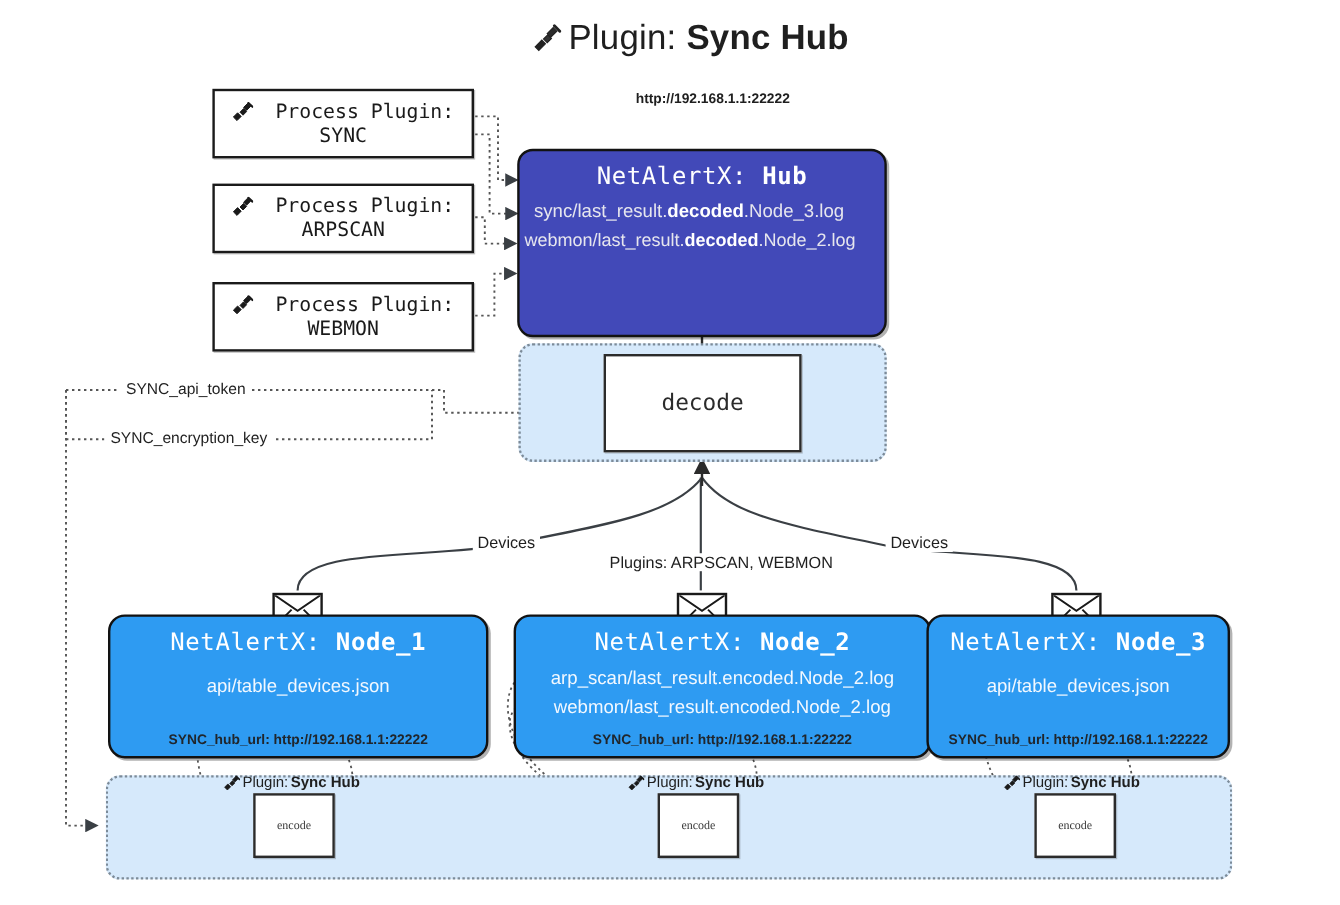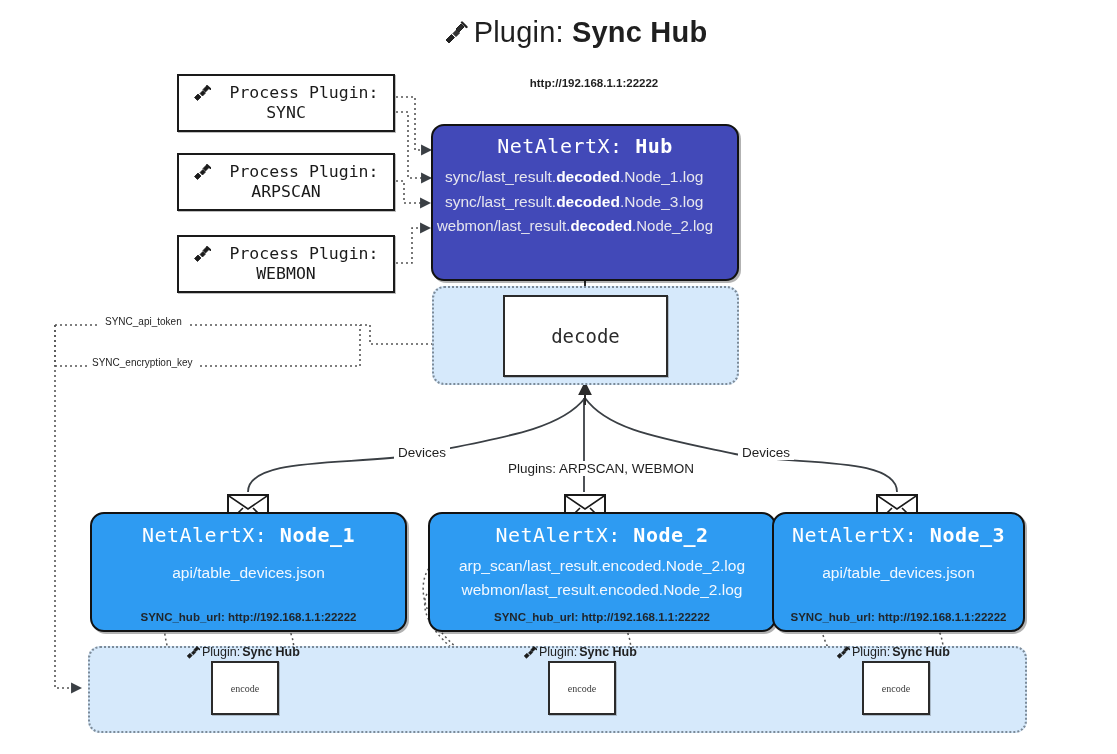--- a/index.html
+++ b/index.html
@@ -88,21 +88,21 @@
     width: 165px; height: 82px;
     background: #ffffff; border: 2px solid #2b2b2b;
     display:flex; align-items:center; justify-content:center;
     font-family: "DejaVu Sans Mono", "Liberation Mono", monospace;
     font-size: 19px; color: #2b2b2b;
     box-shadow: 1px 1px 0 rgba(0,0,0,.2);
   }
 
   
   .tok {
-    position: absolute; font-size: 10px; color: #1f1f1f;
+    position: absolute; font-size: 13px; color: #1f1f1f;
     background:#ffffff; padding: 0 5px; white-space: nowrap;
   }
 
   
   .grp-bottom {
     position: absolute; left: 88px; top: 646px;
     width: 939px; height: 87px;
     background: #d6e9fb;
     border: 2px dotted #7c8b99;
     border-radius: 12px;
@@ -273,21 +273,20 @@
     </div>
     <div class="l2">WEBMON</div>
   </div>
 
   <div class="hub-url">http://192.168.1.1:22222</div>
   <div class="hub">
     <div class="hub-title">
       <span>NetAlertX:</span>
       <span class="bold">Hub</span>
     </div>
-    <div class="hub-line"><span>sync/last_result.</span><b>decoded</b><span>.Node_1.log</span></div>
     <div class="hub-line"><span>sync/last_result.</span><b>decoded</b><span>.Node_3.log</span></div>
     <div class="hub-line wide"><span>webmon/last_result.</span><b>decoded</b><span>.Node_2.log</span></div>
   </div>
 
   <div class="grp-decode"></div>
   <div class="decode-box">decode</div>
 
   <div class="tok" style="left:100px; top:316px;">SYNC_api_token</div>
   <div class="tok" style="left:62px; top:357px;margin-left:25px;">SYNC_encryption_key</div>
 

